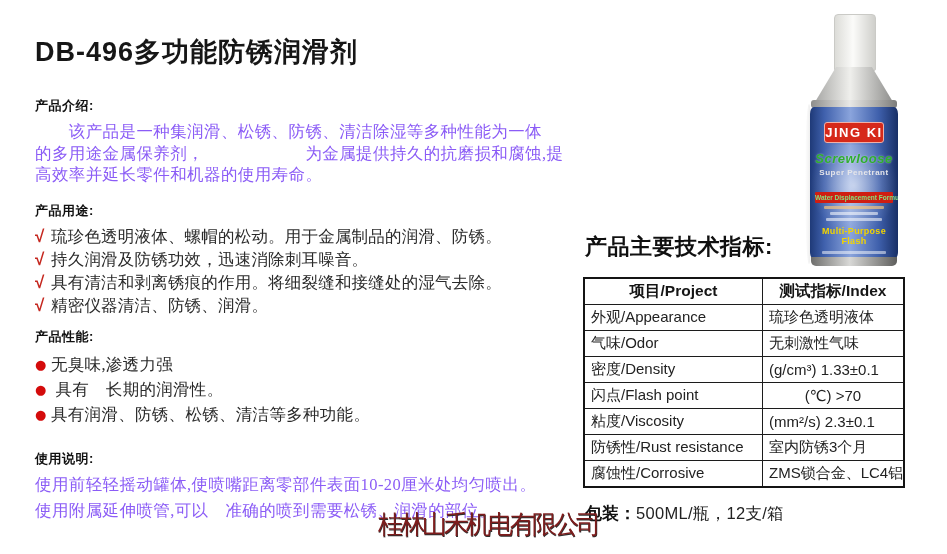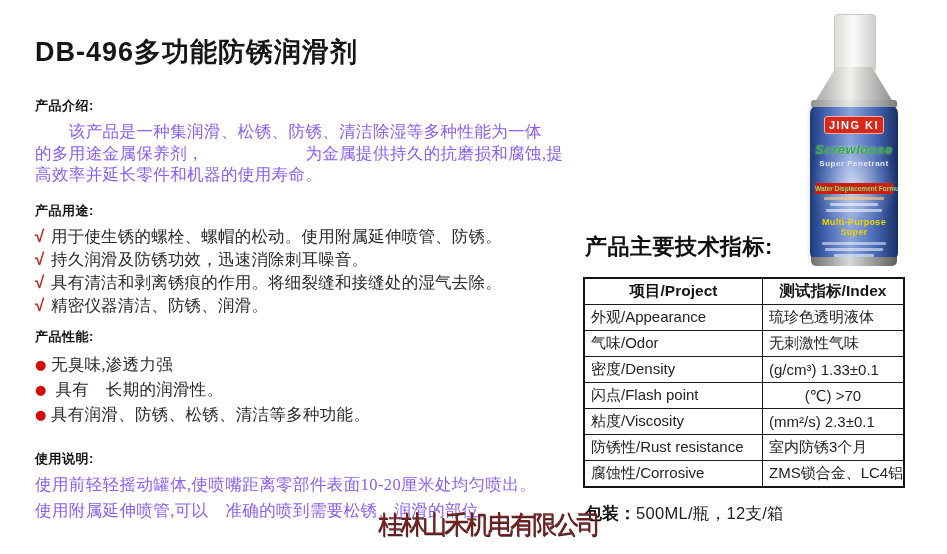--- a/index.html
+++ b/index.html
@@ -81,23 +81,23 @@
   .can-shoulder{position:absolute;left:5px;top:53px;width:78px;height:35px;
     background:linear-gradient(90deg,#a8a8a6,#efefec 45%,#8f8f8d);
     clip-path:polygon(27% 0,73% 0,100% 100%,0 100%);}
   .can-rim{position:absolute;left:1px;top:86px;width:86px;height:8px;
     background:linear-gradient(90deg,#8e8e8c,#e8e8e6 45%,#7d7d7b);border-radius:3px;}
   .can-body{position:absolute;left:0px;top:93px;width:88px;height:152px;
     background:linear-gradient(90deg,#1f3a78,#3f60ac 16%,#8aa4dc 46%,#3f60ac 78%,#182f66);
     border-radius:4px/7px;overflow:hidden;text-align:center;}
   .can-burst{position:absolute;left:0;top:38px;width:88px;height:90px;
     background:radial-gradient(ellipse at 50% 45%,rgba(255,255,255,0.55),rgba(255,255,255,0.12) 45%,rgba(255,255,255,0) 70%);}
-  .can-brand{position:relative;margin:9px auto 0;width:58px;background:#d6291a;
+  .can-brand{position:relative;margin:15px auto 0;width:58px;background:#d6291a;
     border:1px solid #f0b0a8;border-radius:3px;color:#ffffff;font-weight:bold;
-    font-size:11px;letter-spacing:1.5px;padding:2px 0;}
+    font-size:13px;letter-spacing:1.5px;padding:2px 0;}
   .can-name{position:relative;margin-top:8px;color:#2fae2f;font-weight:bold;font-size:13px;
     letter-spacing:0.5px;text-shadow:0 0 2px rgba(255,255,255,0.5);font-style:italic;}
   .can-sub{position:relative;margin-top:2px;color:#e6e6ea;font-weight:bold;font-size:8px;letter-spacing:0.5px;}
   .can-banner{position:relative;margin:15px auto 0;width:78px;background:#cf1d12;
     color:#86e07c;font-weight:bold;font-size:6.5px;padding:2px 0;border-radius:1px;white-space:nowrap;}
   .tiny-line{position:relative;margin:3px auto 0;height:3px;border-radius:1px;background:rgba(255,255,255,0.55);}
   .tl-a{width:60px;background:rgba(255,200,120,0.65);}
   .tl-b{width:48px;}
   .tl-c{width:56px;}
   .can-mpl{position:relative;margin-top:5px;color:#f2d400;font-weight:bold;font-size:9px;letter-spacing:0.3px;}
@@ -119,21 +119,21 @@
     <div class="intro-block">
       <div class="body-line">　　该产品是一种集润滑、松锈、防锈、清洁除湿等多种性能为一体</div>
       <div class="body-line">的多用途金属保养剂，　　　　　　为金属提供持久的抗磨损和腐蚀,提</div>
       <div class="body-line">高效率并延长零件和机器的使用寿命。</div>
     </div>
 
     <div class="sec-heading h-usage">产品用途:</div>
     <div class="usage-block">
       <div class="u-row">
         <span class="check">√</span>
-        <span class="u-text">用于使生锈的螺栓、螺帽的松动。使用附属延伸喷管、防锈。</span>
+        <span class="u-text">琉珍色透明液体、螺帽的松动。用于金属制品的润滑、防锈。</span>
       </div>
       <div class="u-row">
         <span class="check">√</span>
         <span class="u-text">持久润滑及防锈功效，迅速消除刺耳噪音。</span>
       </div>
       <div class="u-row">
         <span class="check">√</span>
         <span class="u-text">具有清洁和剥离锈痕的作用。将细裂缝和接缝处的湿气去除。</span>
       </div>
       <div class="u-row">
@@ -215,21 +215,21 @@
     <div class="can-rim"></div>
     <div class="can-body">
       <div class="can-burst"></div>
       <div class="can-brand">JING KI</div>
       <div class="can-name">Screwloose</div>
       <div class="can-sub">Super Penetrant</div>
       <div class="can-banner">Water Displacement Formula</div>
       <div class="tiny-line tl-a"></div>
       <div class="tiny-line tl-b"></div>
       <div class="tiny-line tl-c"></div>
-      <div class="can-mpl">Multi-Purpose Super</div>
+      <div class="can-mpl">Multi-Purpose Flash</div>
       <div class="tiny-line tl-d"></div>
       <div class="tiny-line tl-e"></div>
       <div class="tiny-line tl-f"></div>
     </div>
     <div class="can-base"></div>
   </div>
 
   <div class="watermark">桂林山禾机电有限公司</div>
 
 </div>

